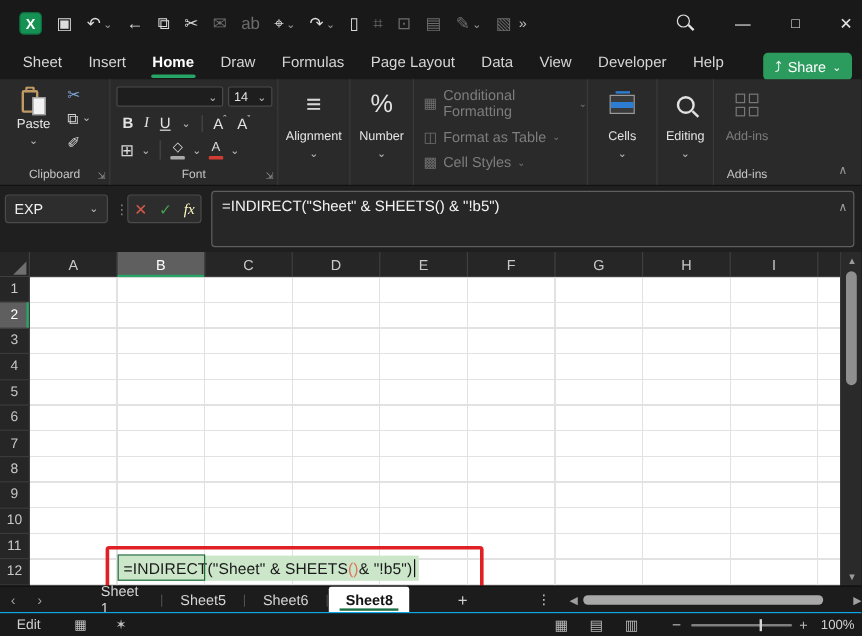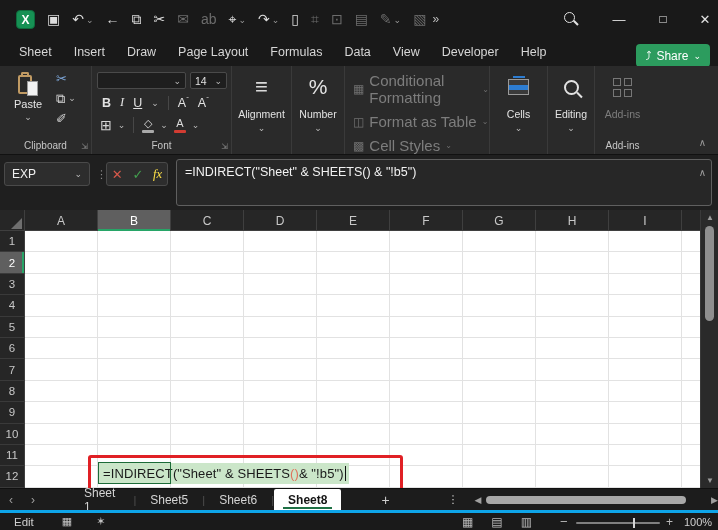--- a/index.html
+++ b/index.html
@@ -81,42 +81,42 @@
   .bigbtn .bb-lbl { font-size:10.5px; color:#e3e3e3; margin-top:8px; }
   .bigbtn .bb-chev { font-size:9px; color:#bdbdbd; margin-top:3px; }
   #g-align { left:232px; width:60px; }
   .align-gl { font-size:22px; color:#d9d9d9; line-height:.8; }
   #g-number { left:292px; width:53px; }
   .pct-gl { font-size:21px; color:#e3e3e3; }
   #g-styles { left:345px; width:145px; }
   #styles-buttons { position:absolute; left:8px; top:6px; display:flex; flex-direction:column; gap:7px; }
   .style-row { display:flex; align-items:center; gap:5px; }
   .srow-ico { font-size:12px; color:#6f6f6f; }
-  .srow-lbl { font-size:15px; color:#7d7d7d; }
+  .srow-lbl { font-size:12px; color:#7d7d7d; }
   .srow-chev { font-size:8px; color:#6f6f6f; }
   #g-cells { left:490px; width:58px; }
   .cells-icon { position:relative; width:21px; height:16px; background:#3a3a3a; border:1px solid #9a9a9a; }
   .cells-icon .mid { position:absolute; left:0; right:0; top:5px; height:5px; background:#2d7dd2; }
   .cells-icon .topmark { position:absolute; left:4px; top:-4px; width:12px; height:2px; background:#2d7dd2; }
   #g-editing { left:548px; width:47px; }
   .mag-big { width:15px; height:15px; border:2px solid #e2e2e2; border-radius:50%; position:relative; }
   .mag-big::after { content:""; position:absolute; width:7px; height:2px; background:#e2e2e2; transform:rotate(45deg); right:-6px; bottom:-3px; }
   #g-addins { left:595px; width:55px; }
   .addins-icon { display:grid; grid-template-columns:8px 8px; grid-gap:3px; }
   .addins-icon span { width:8px; height:8px; border:1.5px solid #777; }
   .ribbon-collapse { position:absolute; right:12px; bottom:6px; font-size:10px; color:#9a9a9a; }
 
   
   #formulabar { top:155px; height:55px; background:#1f1f1f; }
   .name-box { position:absolute; left:4px; top:7px; width:86px; height:24px; background:#2d2d2d; border:1px solid #4a4a4a; border-radius:3px; display:flex; align-items:center; justify-content:space-between; padding:0 7px; font-size:12px; color:#f0f0f0; }
   .fb-dots { position:absolute; left:96px; top:13px; font-size:11px; color:#8a8a8a; }
   .fb-btns { position:absolute; left:106px; top:7px; height:24px; width:62px; background:#2d2d2d; border:1px solid #4a4a4a; border-radius:3px; display:flex; align-items:center; justify-content:space-around; }
   .fb-x { color:#d4584a; font-size:13px; }
   .fb-check { color:#43a14f; font-size:13px; }
-  .fb-fx { color:#fde047; font-size:12.5px; font-style:italic; font-family:"Liberation Serif", serif; }
+  .fb-fx { color:#fef9c3; font-size:12.5px; font-style:italic; font-family:"Liberation Serif", serif; }
   .formula-input { position:absolute; left:176px; top:4px; width:536px; height:47px; background:#272727; border:1px solid #5f5f5f; border-radius:3px; padding:5px 20px 0 8px; font-size:12.5px; color:#f2f2f2; white-space:nowrap; overflow:hidden; }
   .fb-collapse { position:absolute; right:12px; top:12px; font-size:10px; color:#9f9f9f; }
 
   
   #grid { top:210px; height:278px; background:#262626; }
   #column-headers { position:absolute; left:0; top:0; height:21px; width:700px; display:flex; background:#262626; border-bottom:1px solid #3f3f3f; }
   .corner { width:25px; height:21px; position:relative; border-right:1px solid #3f3f3f; }
   .tri { position:absolute; right:2px; bottom:2px; width:0; height:0; border-left:11px solid transparent; border-bottom:11px solid #6f6f6f; }
   .colhead { width:73px; height:21px; display:flex; align-items:center; justify-content:center; font-size:12px; color:#c8c8c8; border-right:1px solid #3f3f3f; position:relative; }
   .colhead.sel { background:#5f5f5f; color:#fff; }
@@ -148,21 +148,21 @@
   .sheet-tab.active::after { content:""; position:absolute; left:9px; right:9px; bottom:2px; height:2px; background:#1e7145; }
   .tabsep { color:#4f4f4f; font-size:11px; display:flex; align-items:center; }
   .add-sheet { color:#cfcfcf; font-size:14px; margin-left:40px; }
   .tab-more { color:#cfcfcf; font-size:11px; margin-left:58px; }
   .hs-left { color:#9f9f9f; font-size:9px; margin-left:16px; }
   .hs-track { position:relative; width:206px; height:22px; margin-left:4px; }
   .hs-thumb { position:absolute; left:0; top:7px; width:200px; height:8px; background:#a8a8a8; border-radius:5px; }
   .hs-right { color:#9f9f9f; font-size:9px; margin-left:24px; }
 
   
-  #statusbar { top:510px; height:20px; background:#1a1a1a; border-top:3px solid #0ea5e9; display:flex; align-items:center; font-size:11.5px; color:#cfcfcf; }
+  #statusbar { top:510px; height:20px; background:#1a1a1a; border-top:1px solid #0ea5e9; display:flex; align-items:center; font-size:11.5px; color:#cfcfcf; }
   .sb-mode { margin-left:14px; }
   .sb-ico { margin-left:28px; font-size:11px; color:#c2c2c2; }
   .sb-acc-ico { margin-left:24px; font-size:11px; color:#c2c2c2; }
   .sb-acc { margin-left:7px; font-weight:bold; font-size:11px; }
   #view-shortcuts { position:absolute; left:462px; display:flex; gap:18px; }
   .view-ico { font-size:12px; color:#b9b9b9; }
   .zoom-out { position:absolute; left:560px; color:#b9b9b9; font-size:13px; }
   .zoom-track { position:absolute; left:576px; top:9px; width:84px; height:2px; background:#7f7f7f; border-radius:1px; }
   .zoom-thumb { position:absolute; left:57px; top:-4px; width:2px; height:10px; background:#d6d6d6; }
   .zoom-in { position:absolute; left:666px; color:#b9b9b9; font-size:12px; }
@@ -230,23 +230,24 @@
   <span class="mag" id="search-btn"></span>
   <div class="winctl" id="min-btn">—</div>
   <div class="winctl" id="max-btn">□</div>
   <div class="winctl" id="close-btn">✕</div>
 </div>
 
 <div class="band" id="menubar">
   <div id="menu-tabs">
       <div class="menu-item">Sheet</div>
       <div class="menu-item">Insert</div>
+      <div class="menu-item active">Home</div>
       <div class="menu-item">Draw</div>
+      <div class="menu-item">Formulas</div>
       <div class="menu-item">Page Layout</div>
-      <div class="menu-item">Formulas</div>
       <div class="menu-item">Data</div>
       <div class="menu-item">View</div>
       <div class="menu-item">Developer</div>
       <div class="menu-item">Help</div>
     </div>
 </div>
 <div class="share-btn">
   <span>⤴</span>
   <span>Share</span>
   <span class="sh-chev">⌄</span>

